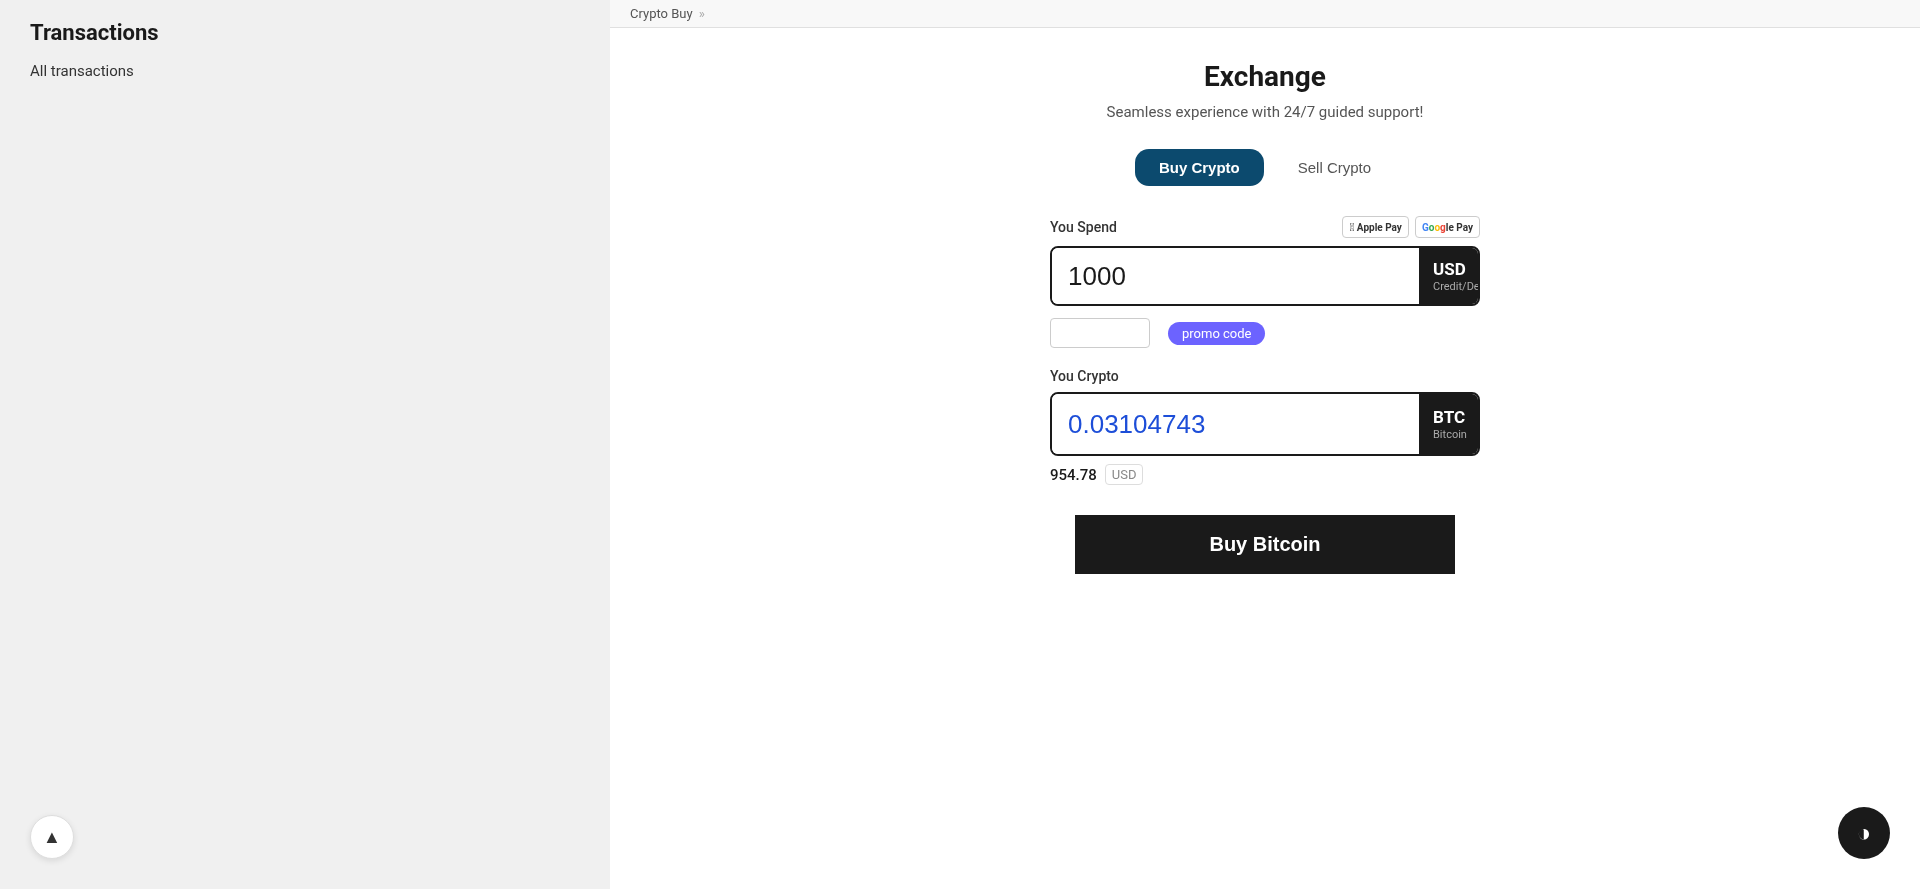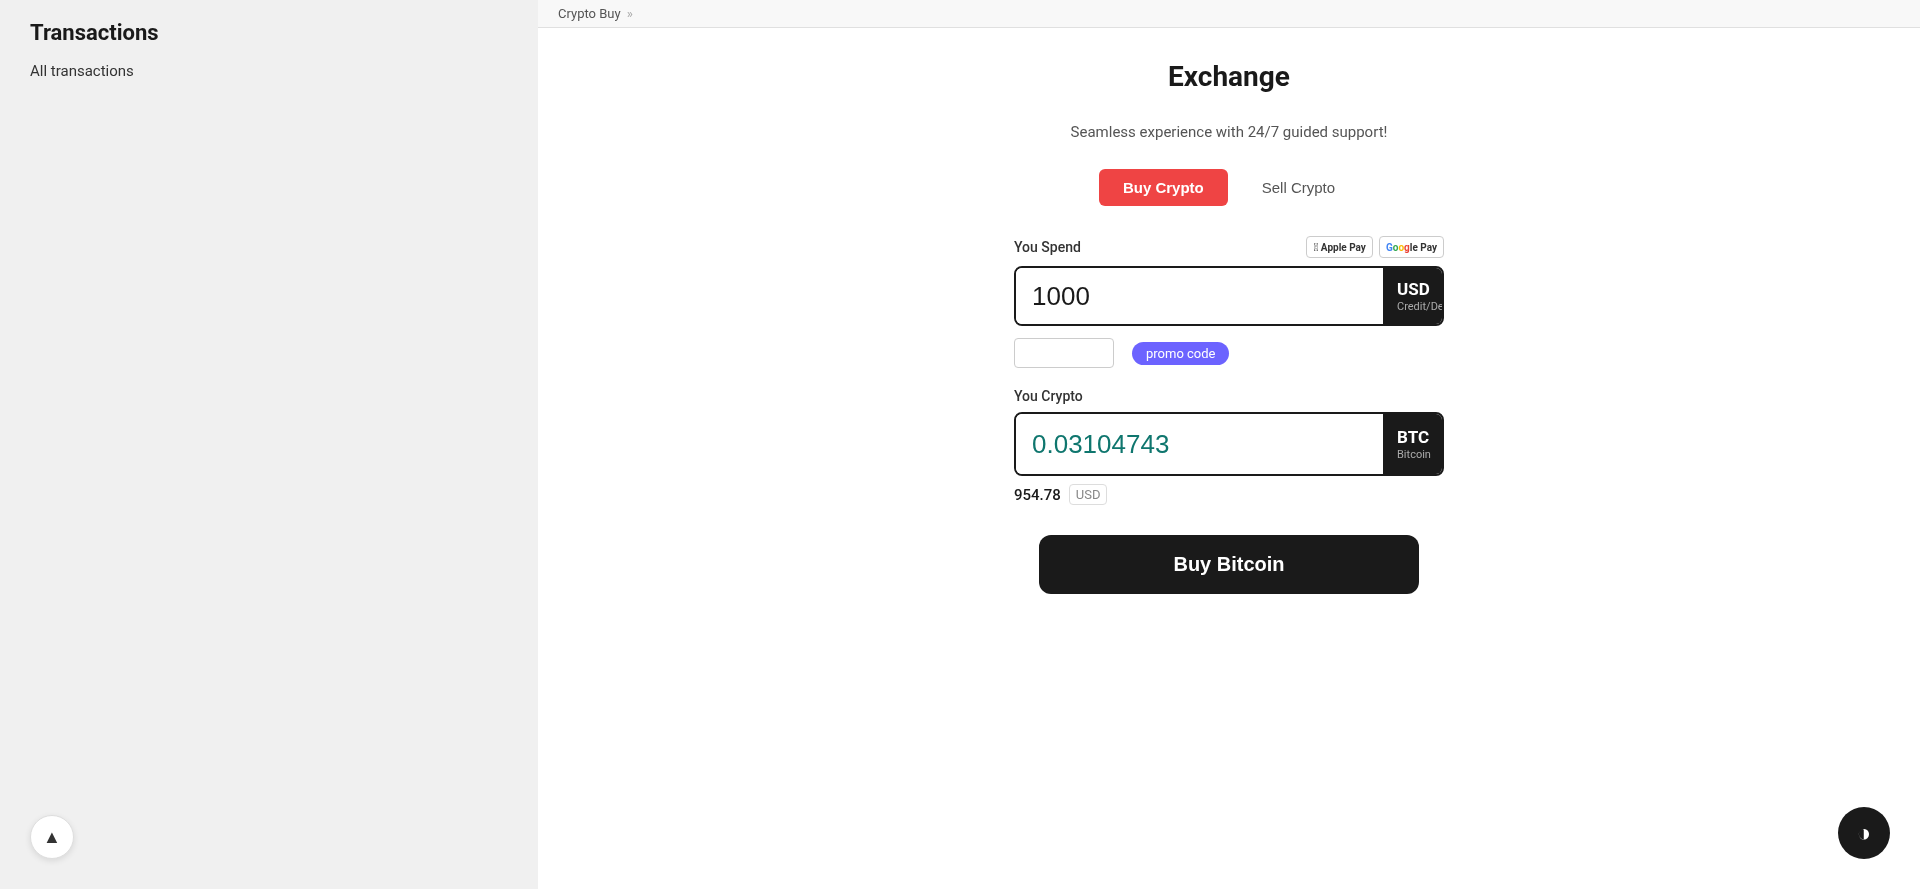--- a/index.html
+++ b/index.html
@@ -11,21 +11,21 @@
     body {
       font-family: -apple-system, BlinkMacSystemFont, 'Segoe UI', Roboto, sans-serif;
       background: #f0f0f0;
       width: 1920px;
       min-height: 889px;
       display: flex;
       overflow: hidden;
     }
 
     .sidebar {
-      width: 538px;
+      width: 610px;
       min-height: 889px;
       background: #f0f0f0;
       padding: 20px 30px;
       flex-shrink: 0;
     }
 
     .sidebar-title {
       font-size: 22px;
       font-weight: 700;
       color: #1a1a1a;
@@ -46,42 +46,42 @@
       flex-direction: column;
       align-items: center;
       padding: 60px 20px 40px;
       position: relative;
     }
 
     .exchange-title {
       font-size: 28px;
       font-weight: 700;
       color: #1a1a1a;
-      margin-bottom: 30px;
+      margin-bottom: 10px;
       text-align: center;
     }
 
     .exchange-subtitle {
       font-size: 15px;
       color: #555;
       margin-bottom: 28px;
     }
 
     .toggle-group {
       display: flex;
       align-items: center;
       gap: 10px;
       margin-bottom: 30px;
     }
 
     .btn-buy-crypto {
-      background: #ef4444;
+      background: #0c4a6e;
       color: #fff;
       border: none;
-      border-radius: 6px;
+      border-radius: 14px;
       padding: 10px 24px;
       font-size: 15px;
       font-weight: 600;
       cursor: pointer;
     }
 
     .btn-sell-crypto {
       background: transparent;
       color: #555;
       border: none;
@@ -230,21 +230,21 @@
       height: 64px;
     }
 
     .receive-amount {
       flex: 1;
       border: none;
       outline: none;
       font-size: 26px;
       font-weight: 500;
       padding: 0 16px;
-      color: #0f766e;
+      color: #1d4ed8;
       background: #fff;
     }
 
     .btc-selector {
       background: #1a1a1a;
       color: #fff;
       display: flex;
       align-items: center;
       padding: 0 14px;
       gap: 8px;
@@ -271,21 +271,21 @@
       color: #888;
       border: 1px solid #ddd;
       border-radius: 4px;
       padding: 2px 6px;
     }
 
     .btn-buy-bitcoin {
       background: #1a1a1a;
       color: #fff;
       border: none;
-      border-radius: 12px;
+      border-radius: 0;
       padding: 18px 73px;
       font-size: 20px;
       font-weight: 700;
       cursor: pointer;
       width: 100%;
       max-width: 380px;
       margin-bottom: 30px;
     }
 
     .promo-text {

